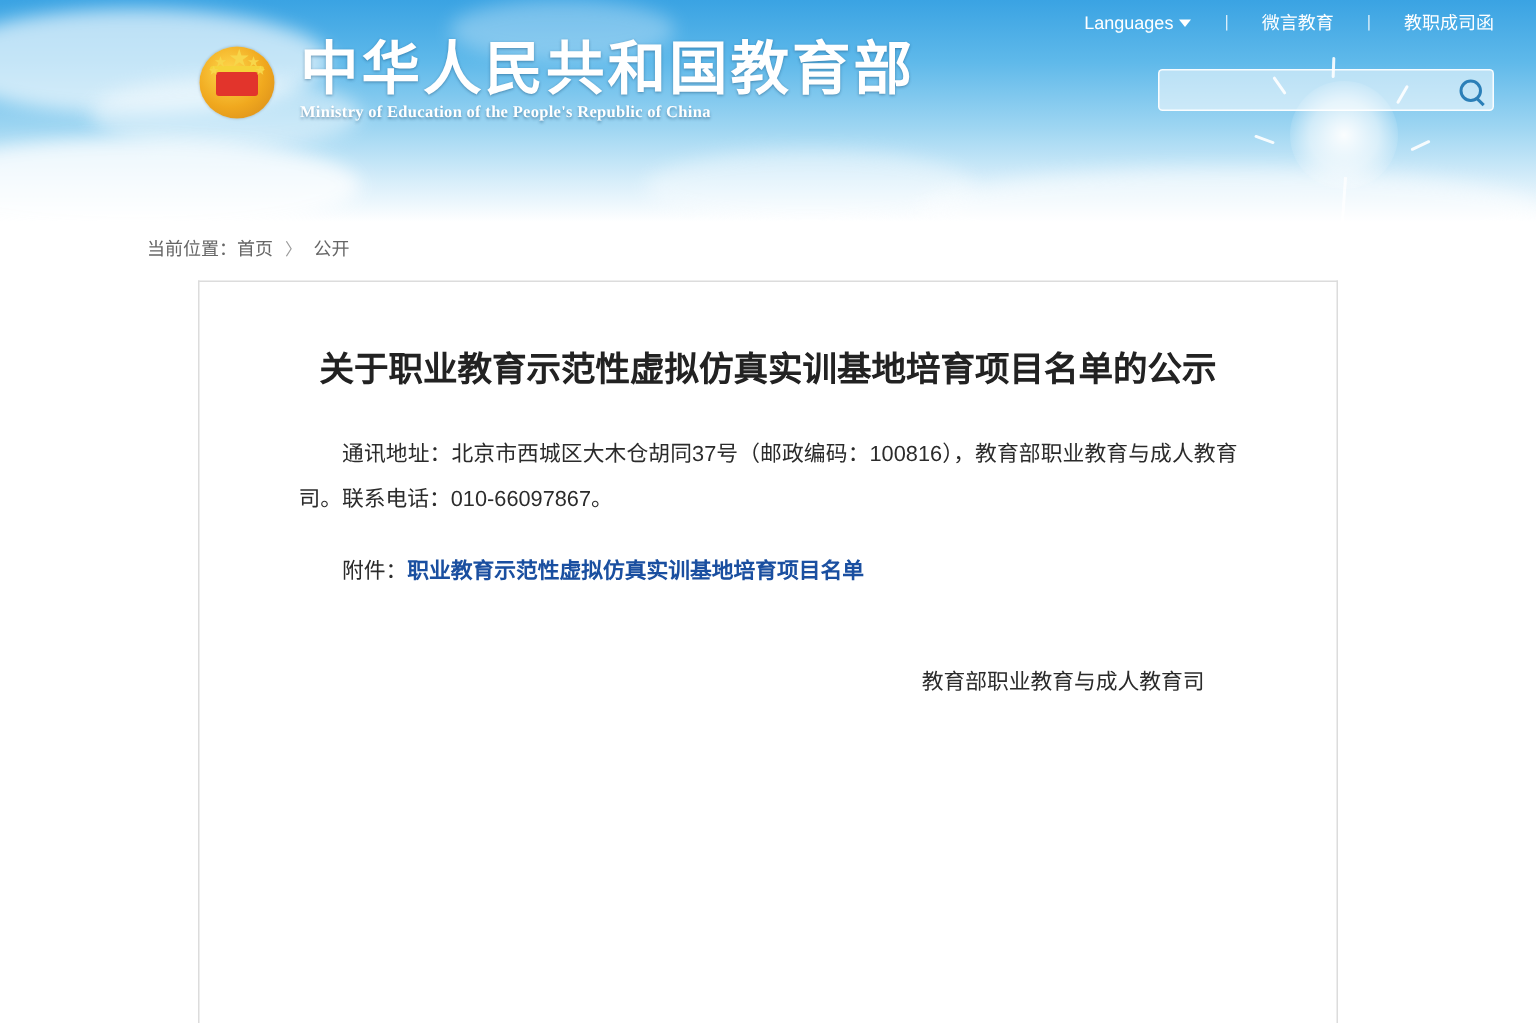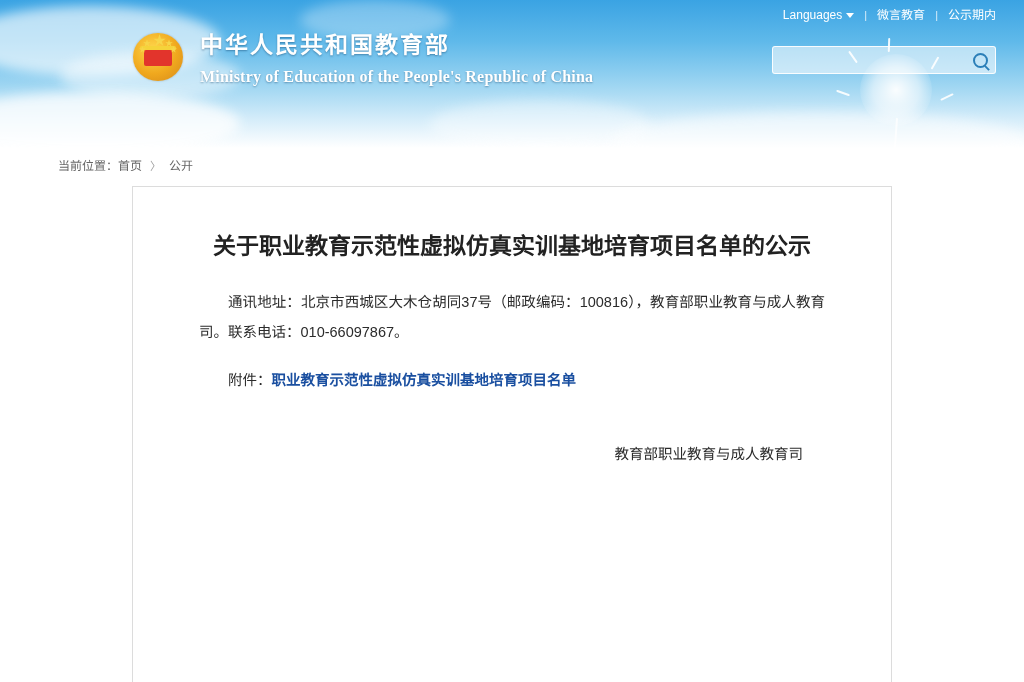--- a/index.html
+++ b/index.html
@@ -73,21 +73,21 @@
     border-radius: 1px;
   }
 
   
   .topnav {
     position: absolute;
     right: 18px;
     top: 6px;
     display: flex;
     align-items: center;
-    gap: 0;
+    gap: 12px;
     font-size: 12px;
     color: #ffffff;
   }
   .topnav .item {
     padding: 0 10px;
     color: #ffffff;
     text-decoration: none;
     white-space: nowrap;
     line-height: 18px;
   }
@@ -200,44 +200,44 @@
   }
   .emblem .s0 { left: 23px; top: 7px; font-size: 13px; }
   .emblem .s1 { left: 13px; top: 10px; font-size: 8px; }
   .emblem .s2 { left: 35px; top: 10px; font-size: 8px; }
   .emblem .s3 { left: 9px;  top: 16px; font-size: 7px; }
   .emblem .s4 { left: 40px; top: 16px; font-size: 7px; }
 
   .brand-text .cn {
     font-family: "DejaVu Serif", "Liberation Serif", serif;
     font-weight: bold;
-    font-size: 23px;
+    font-size: 39px;
     letter-spacing: 2px;
     color: #ffffff;
     text-shadow: 0 1px 2px rgba(10,60,100,0.45);
     line-height: 38px;
   }
   .brand-text .en {
     font-family: "Liberation Serif", serif;
-    font-size: 16px;
+    font-size: 11px;
     font-weight: bold;
     color: #ffffff;
     text-shadow: 0 1px 2px rgba(10,60,100,0.45);
     letter-spacing: .2px;
     margin-top: 4px;
   }
 
   
   .crumb-wrap {
     width: 1024px;
     background: #ffffff;
     padding-top: 8px;
   }
   .crumb {
-    margin-left: 58px;
+    margin-left: 98px;
     font-size: 12px;
     color: #666;
     line-height: 20px;
   }
   .crumb a { color: #666; text-decoration: none; }
   .crumb .arrow { color: #9c9c9c; margin: 0 8px; font-size: 11px; }
 
   
   .card {
     margin: 10px auto 0 auto;
@@ -311,21 +311,21 @@
     <div class="seed" style="left:8px; top:40px; transform:rotate(-70deg);"></div>
     <div class="seed" style="left:112px; top:44px; transform:rotate(65deg);"></div>
     <div class="seed" style="left:54px; top:-8px; transform:rotate(2deg);"></div>
   </div>
 
   <div class="topnav">
     <a class="item" href="#"><span>Languages</span><span class="caret"></span></a>
     <span class="sep">|</span>
     <a class="item" href="#">微言教育</a>
     <span class="sep">|</span>
-    <a class="item" href="#">公示期内</a>
+    <a class="item" href="#">教职成司函</a>
   </div>
 
   <div class="searchbox">
     <input type="text" value="" placeholder="" style="">
     <div class="sbtn">
       <span class="mag"></span>
     </div>
   </div>
 
   <div class="brand">

